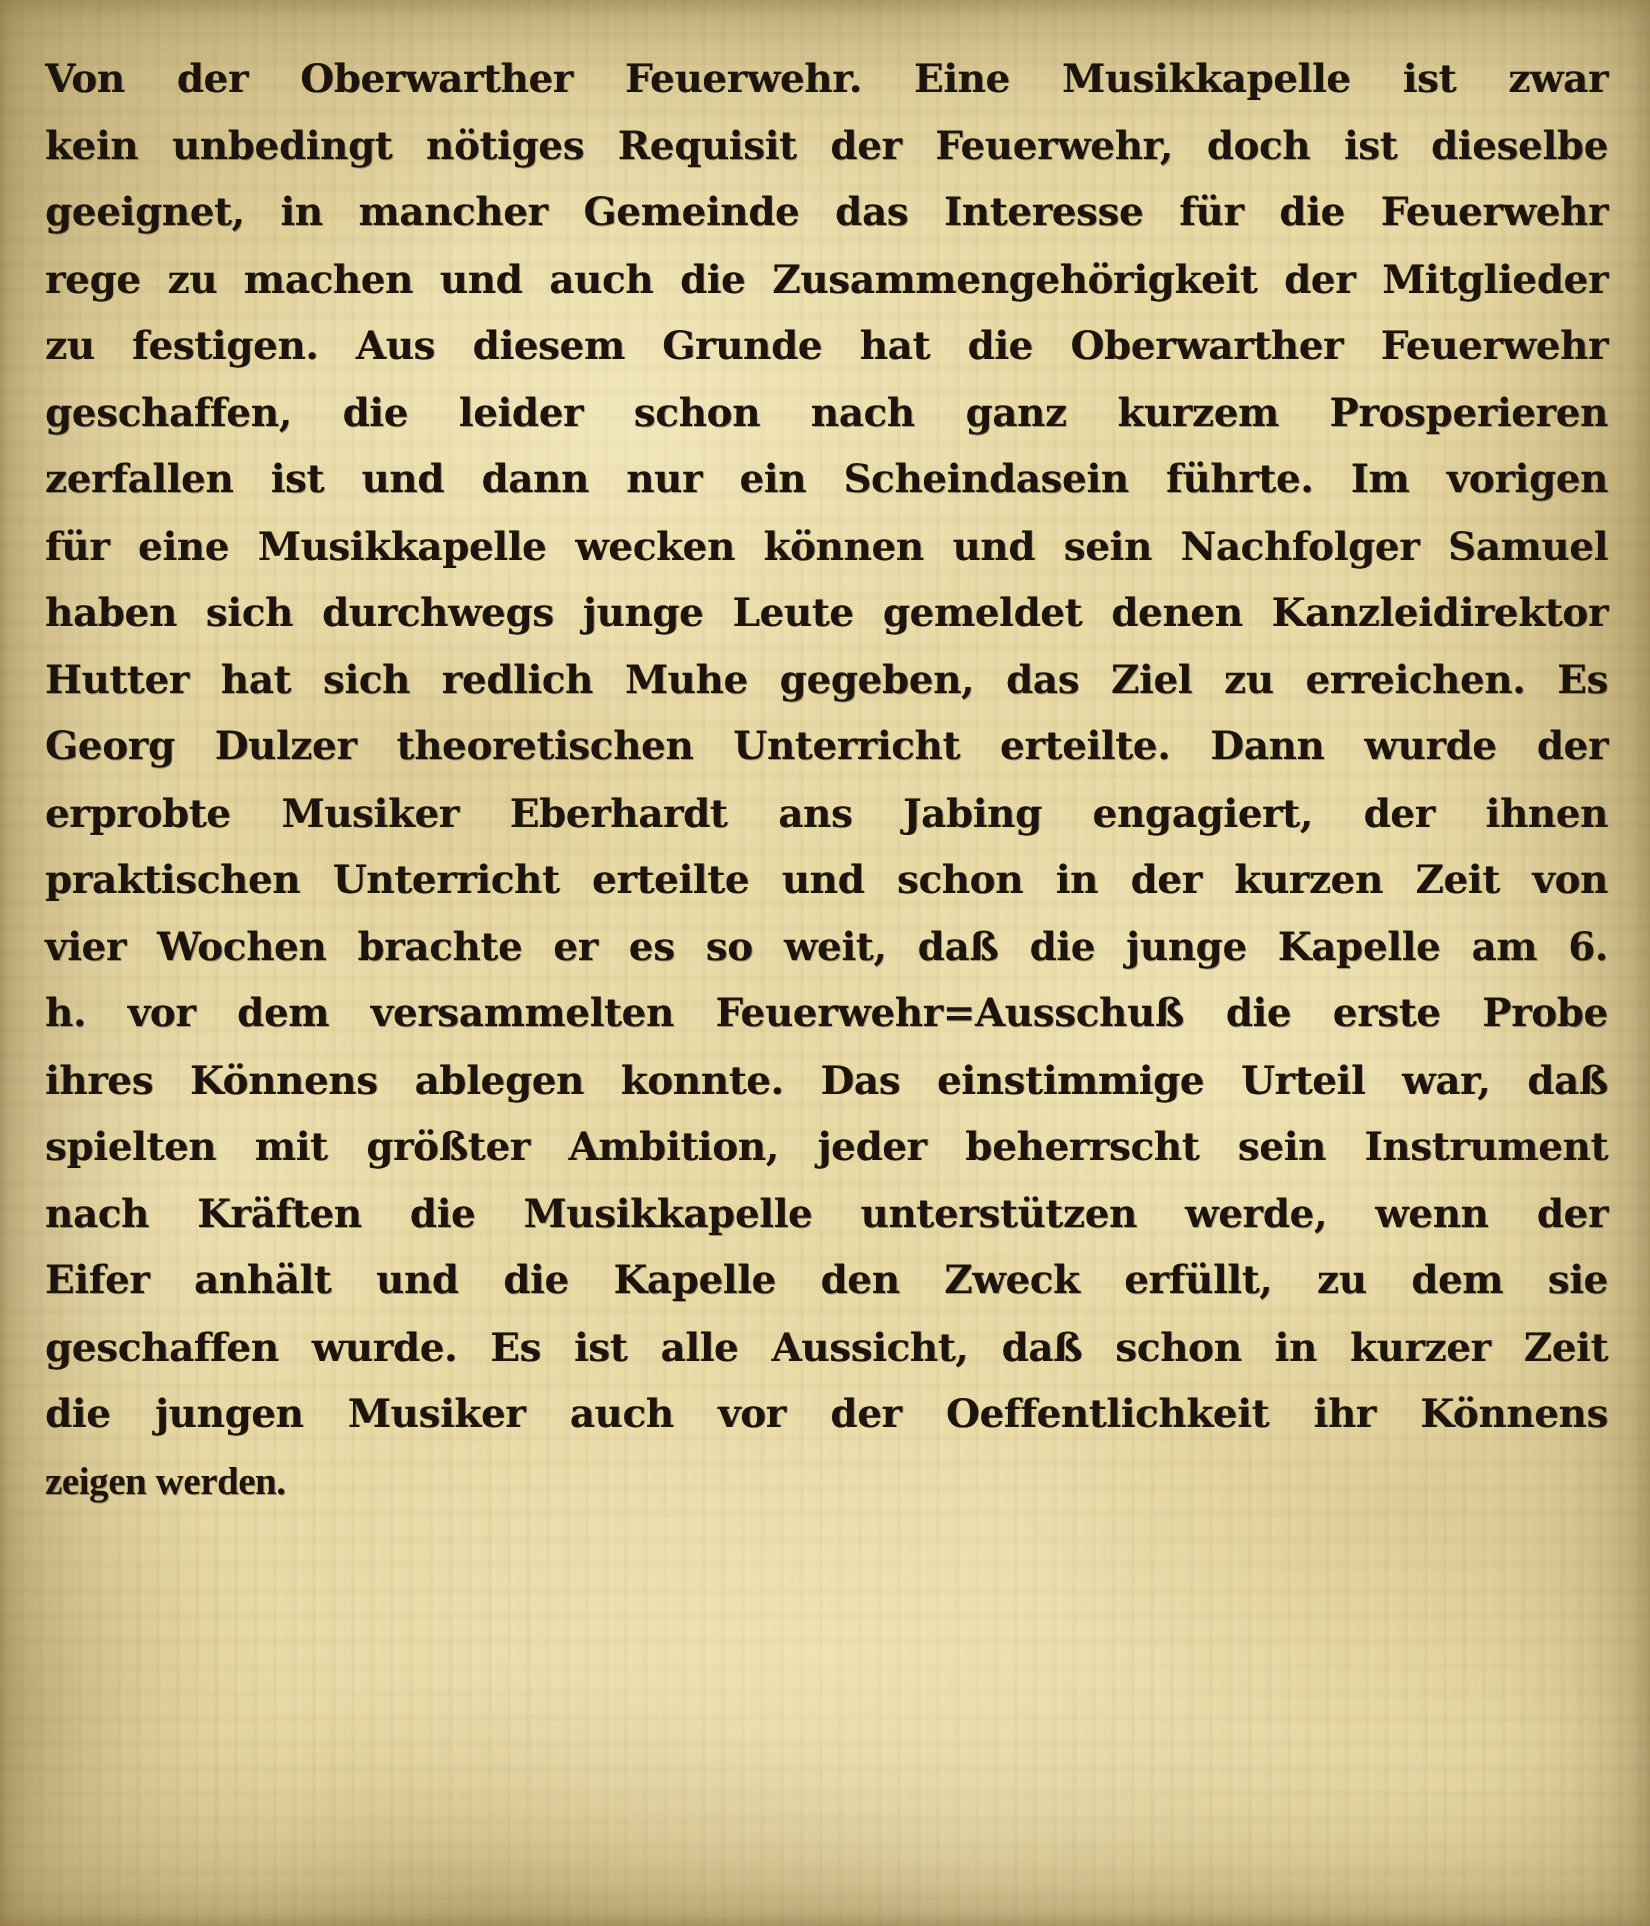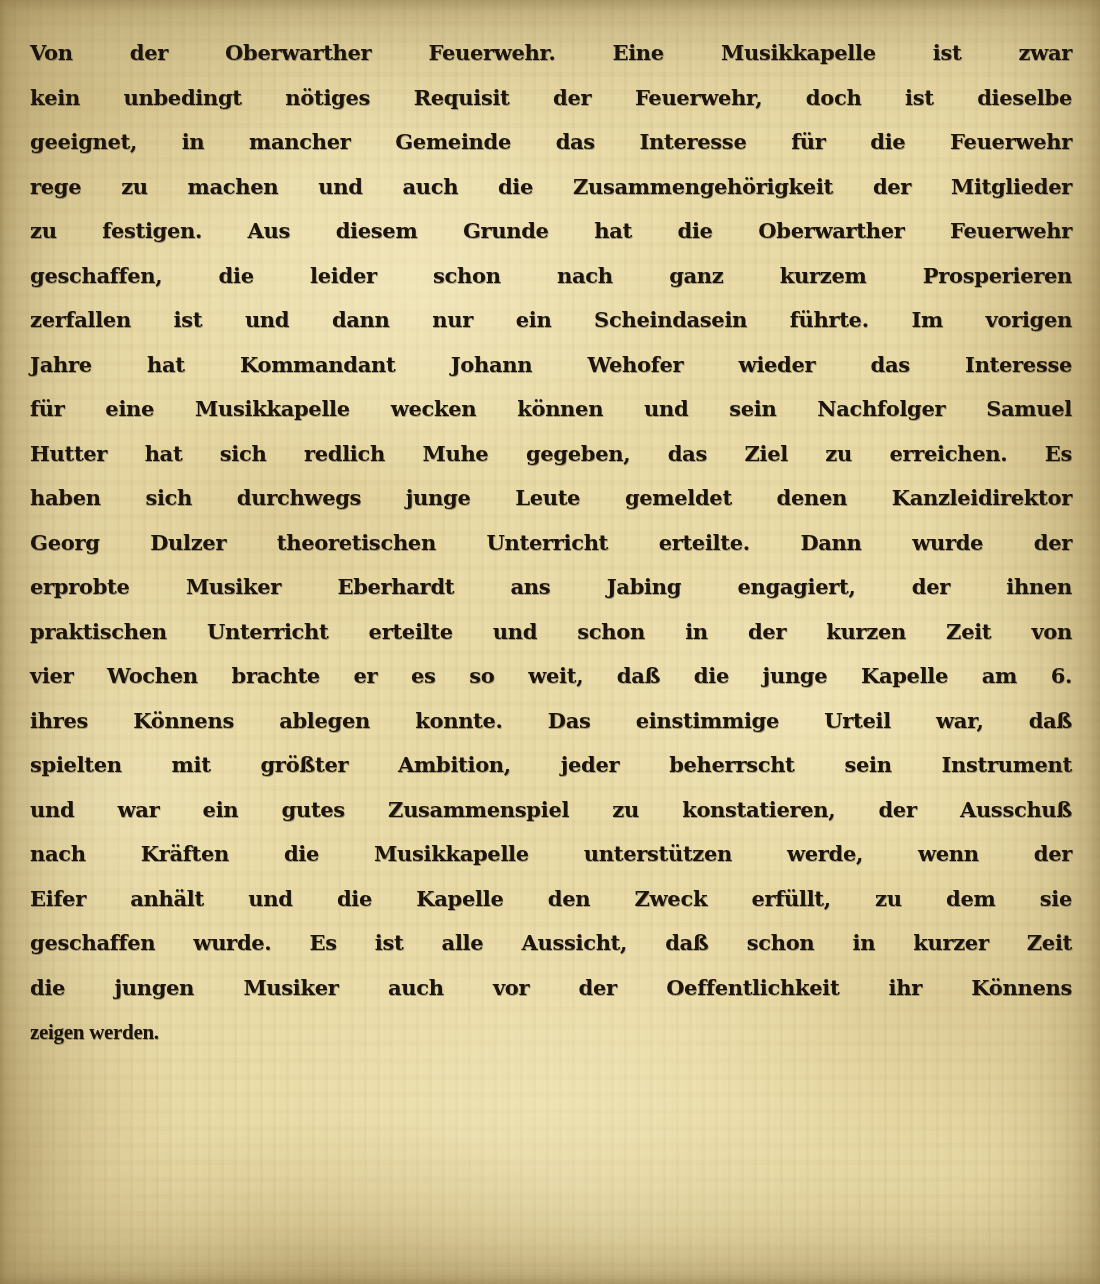--- a/index.html
+++ b/index.html
@@ -48,21 +48,21 @@
       inset 0 0 12px  rgba(90, 66, 25, 0.30);
   }
   
   .textblock {
     position: absolute;
     left: 30px;
     width: 1042px;
     top: 31px;
     color: #1c140d;
     font-weight: 700;
-    font-size: 21px;
+    font-size: 26px;
     letter-spacing: -0.3px;
     text-shadow: 0.6px 0.6px 0 rgba(28,20,13,0.35);
   }
   .line {
     line-height: 44.5px;
     height: 44.5px;
     white-space: normal;
     text-align: justify;
     text-align-last: justify;
     overflow: visible;
@@ -77,30 +77,29 @@
 
 <div class="paper">
   <div class="textblock">
       <div class="line">Von der Oberwarther Feuerwehr. Eine Musikkapelle ist zwar</div>
       <div class="line">kein unbedingt nötiges Requisit der Feuerwehr, doch ist dieselbe</div>
       <div class="line">geeignet, in mancher Gemeinde das Interesse für die Feuerwehr</div>
       <div class="line">rege zu machen und auch die Zusammengehörigkeit der Mitglieder</div>
       <div class="line">zu festigen. Aus diesem Grunde hat die Oberwarther Feuerwehr</div>
       <div class="line">geschaffen, die leider schon nach ganz kurzem Prosperieren</div>
       <div class="line">zerfallen ist und dann nur ein Scheindasein führte. Im vorigen</div>
-      <div class="line">Jahre hat Kommandant Johann Wehofer wieder das Interesse</div>
       <div class="line">für eine Musikkapelle wecken können und sein Nachfolger Samuel</div>
+      <div class="line">haben sich durchwegs junge Leute gemeldet denen Kanzleidirektor</div>
       <div class="line">Hutter hat sich redlich Muhe gegeben, das Ziel zu erreichen. Es</div>
-      <div class="line">haben sich durchwegs junge Leute gemeldet denen Kanzleidirektor</div>
       <div class="line">Georg Dulzer theoretischen Unterricht erteilte. Dann wurde der</div>
       <div class="line">erprobte Musiker Eberhardt ans Jabing engagiert, der ihnen</div>
       <div class="line">praktischen Unterricht erteilte und schon in der kurzen Zeit von</div>
       <div class="line">vier Wochen brachte er es so weit, daß die junge Kapelle am 6.</div>
+      <div class="line">h. vor dem versammelten Feuerwehr=Ausschuß die erste Probe</div>
       <div class="line">ihres Könnens ablegen konnte. Das einstimmige Urteil war, daß</div>
       <div class="line">spielten mit größter Ambition, jeder beherrscht sein Instrument</div>
-      <div class="line">und war ein gutes Zusammenspiel zu konstatieren, der Ausschuß</div>
       <div class="line">nach Kräften die Musikkapelle unterstützen werde, wenn der</div>
       <div class="line">Eifer anhält und die Kapelle den Zweck erfüllt, zu dem sie</div>
       <div class="line">geschaffen wurde. Es ist alle Aussicht, daß schon in kurzer Zeit</div>
       <div class="line">die jungen Musiker auch vor der Oeffentlichkeit ihr Könnens</div>
       <div class="line last">zeigen werden.</div>
     </div>
 </div>
 
 </body></html>

